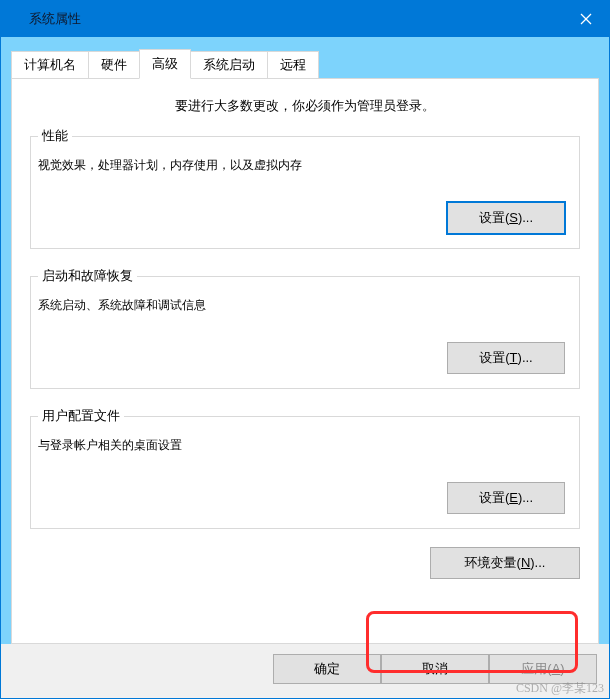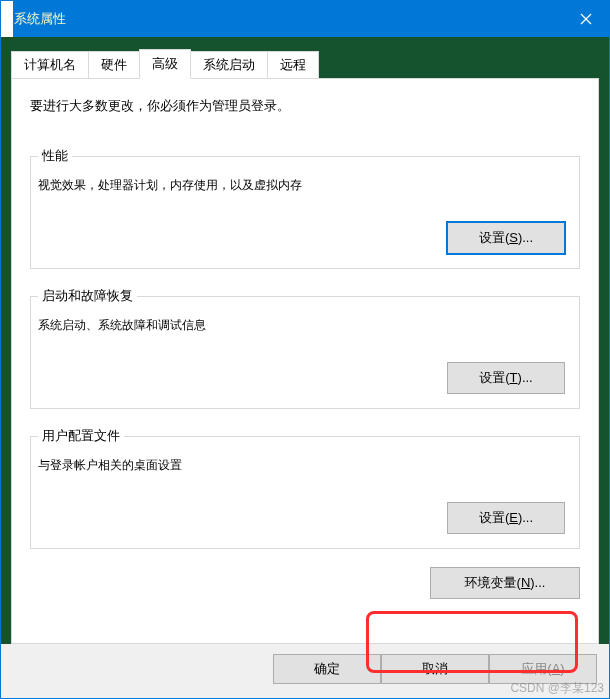--- a/index.html
+++ b/index.html
@@ -14,41 +14,40 @@
     width: 610px;
     height: 699px;
     background: #fff;
     border: 1px solid #0078d7;
     display: flex;
     flex-direction: column;
     overflow: hidden;
   }
   .titlebar {
     background: #0078d7;
-    color: #fef9c3;
+    color: #0f172a;
     height: 36px;
     display: flex;
     align-items: center;
-    padding-left: 1px;
+    padding-left: 28px;
     font-size: 13px;
     justify-content: space-between;
-    margin-left: 12px;
   }
   .titlebar .close {
     width: 46px;
     height: 36px;
     display: flex;
     align-items: center;
     justify-content: center;
     cursor: pointer;
   }
   .titlebar .close svg { width: 12px; height: 12px; }
   .body {
     flex: 1;
-    background: #14532d;
+    background: #7dd3fc;
     display: flex;
     flex-direction: column;
   }
   .tabs-row {
     display: flex;
     margin: 12px 10px 0 10px;
     position: relative;
   }
   .tab {
     padding: 5px 12px;
@@ -73,22 +72,23 @@
     border: 1px solid #d9d9d9;
     margin: 0 10px;
     margin-top: -1px;
     flex: 1;
     background: #fff;
     padding: 18px 18px 12px 18px;
     position: relative;
     z-index: 2;
   }
   .intro {
-    margin-bottom: 32px;
-    font-size: 13px;
+    margin-bottom: 12px;
+    font-size: 13px;
+    text-align: center;
   }
   fieldset {
     border: 1px solid #d9d9d9;
     margin: 0 0 18px 0;
     padding: 12px 14px 14px 7px;
     position: relative;
   }
   legend {
     padding: 0 4px;
     font-size: 13px;
@@ -138,20 +138,21 @@
     color: #888;
     cursor: default;
   }
   .watermark {
     position: absolute;
     right: 6px;
     bottom: 2px;
     color: rgba(120,120,120,0.55);
     font-size: 12px;
     pointer-events: none;
+    font-family: Liberation Serif, serif;
   }
   u { text-decoration: underline; }
 </style>
 </head>
 <body>
 
 <div class="window">
 
   <div class="titlebar">
     <span>系统属性</span>

